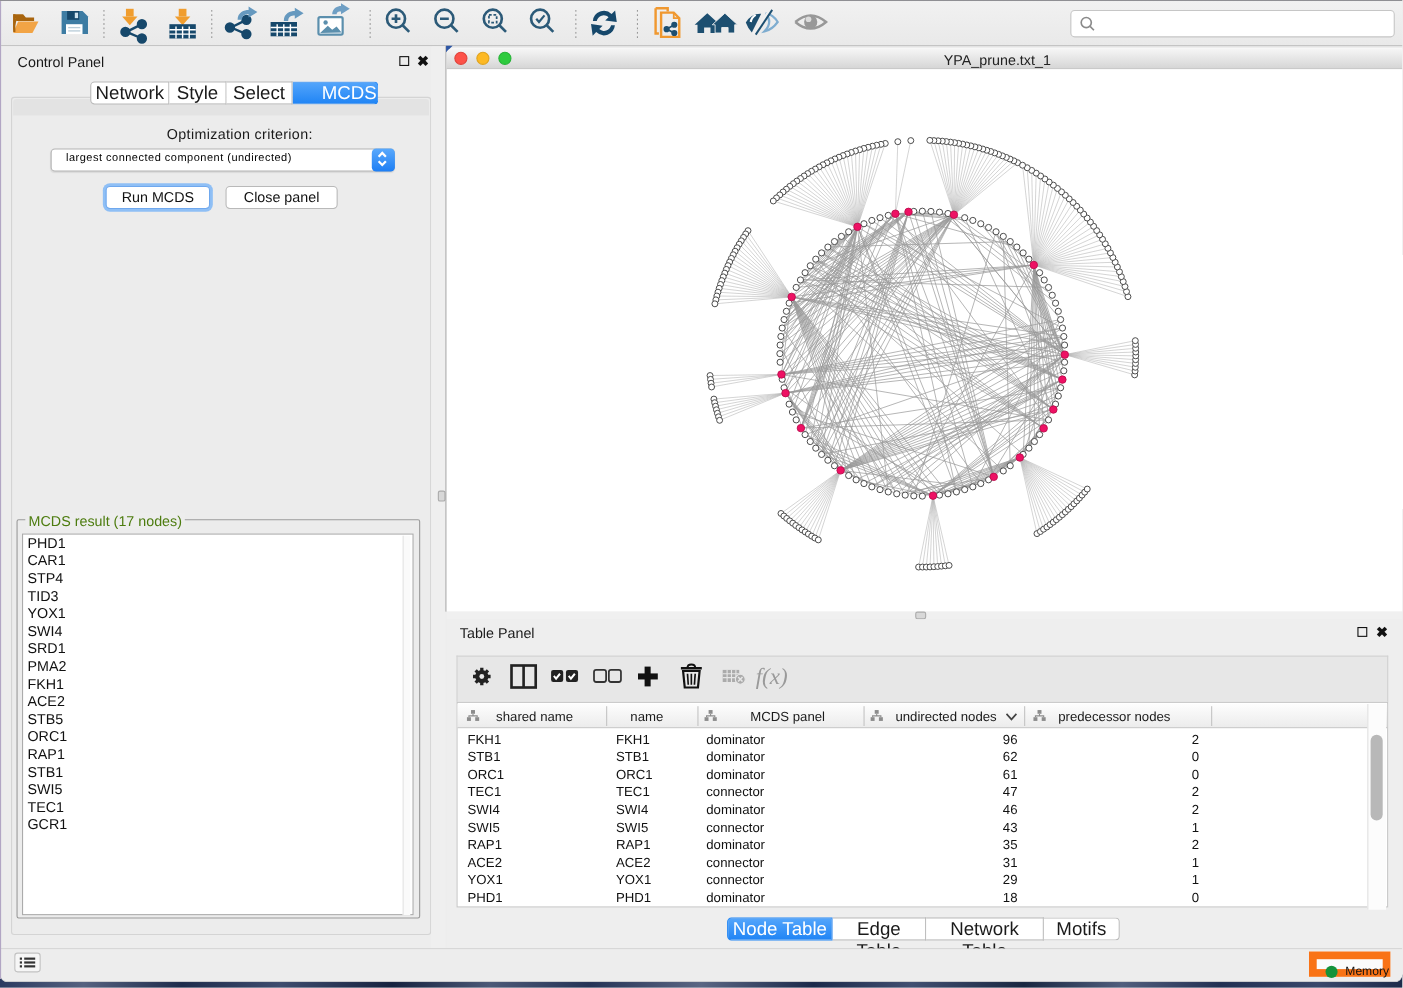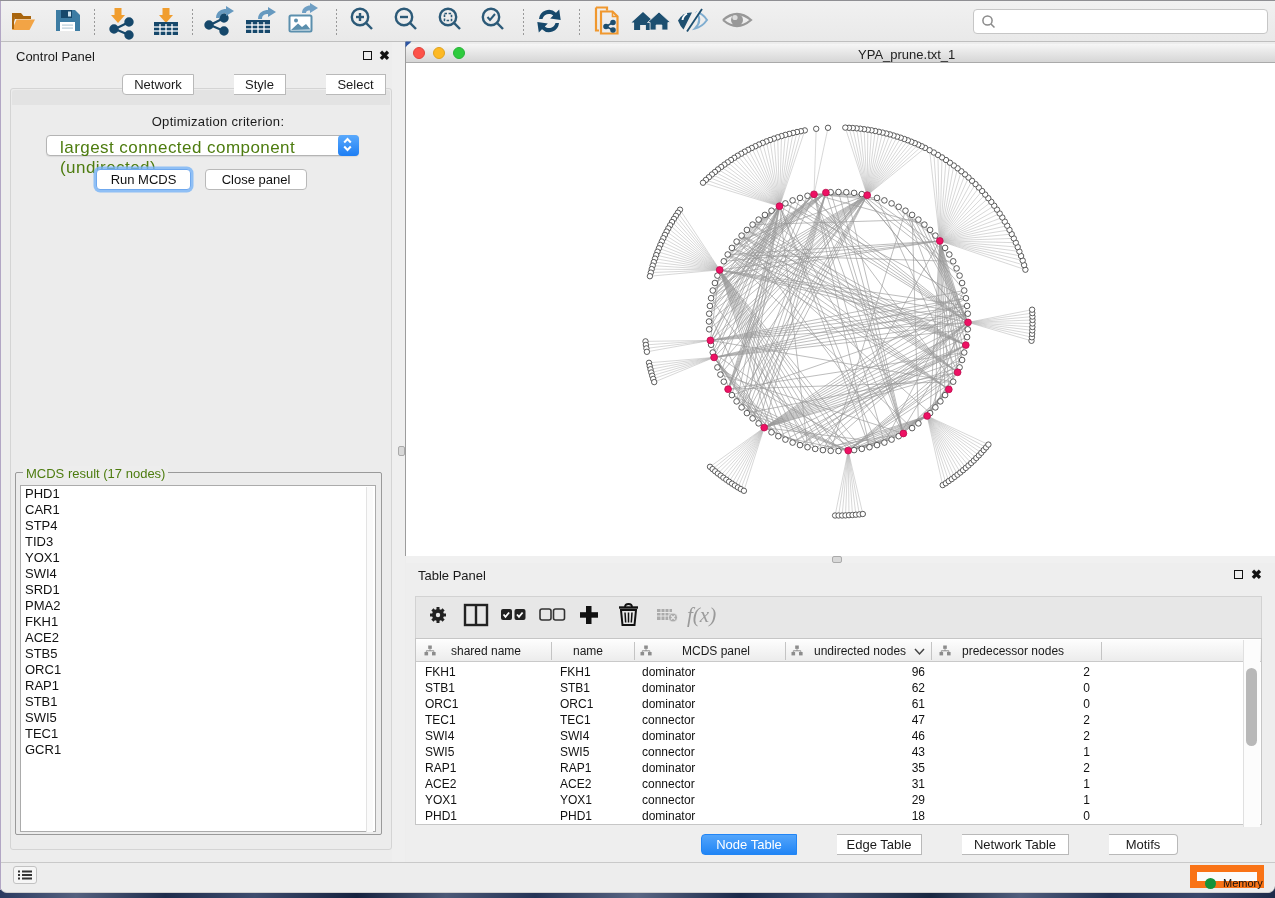--- a/index.html
+++ b/index.html
@@ -18,28 +18,28 @@
 
 #cpanel { left:1px; top:42px; width:391px; height:820px; background:#ededed; }
 #cp-title { left:16px; top:7px; font-size:13px; color:#1a1a1a; }
 .winbtn-sq { width:9px; height:9px; border:1.5px solid #111; }
 .winbtn-x { font-size:13px; font-weight:bold; color:#111; line-height:11px; }
 #cp-content { left:9px; top:46px; width:382px; height:762px; background:#ececec; border:1px solid #d4d4d4; border-radius:3px; }
 #cp-content .topband { position:absolute; left:1px; top:1px; right:1px; height:15px; background:#e3e3e3; border-radius:3px 3px 0 0; }
 
 
 .tabrow { display:flex; position:absolute; }
-.tab { height:21px; background:#ffffff; border:1px solid #b9b9b9; border-left:none; font-size:13px; color:#1a1a1a; text-align:center; line-height:20px;margin-left:40px; }
+.tab { height:21px; background:#ffffff; border:1px solid #b9b9b9; border-left:none; font-size:17px; color:#1a1a1a; text-align:center; line-height:20px; }
 .tab.first { border-left:1px solid #b9b9b9; border-radius:4px 0 0 4px; }
 .tab.last { border-radius:0 4px 4px 0; }
 .tab.sel { background:linear-gradient(#53a5fb,#2185f5); color:#fff; border-color:#2185f5; }
 
 #opt-label { left:0; top:72px; width:434px; text-align:center; font-size:13px; letter-spacing:0.3px; color:#1a1a1a; }
 #combo { left:45px; top:93px; width:313px; height:21px; background:#fff; border:1px solid #b4b4b4; border-radius:4px; box-shadow:0 1px 1px rgba(0,0,0,.08); }
-#combo .txt { position:absolute; left:13px; top:2px; font-size:17px; letter-spacing:0.45px; color:#4d7c0f; }
+#combo .txt { position:absolute; left:13px; top:2px; font-size:10px; letter-spacing:0.45px; color:#000000; }
 #combo .stepper { position:absolute; right:-1px; top:-1px; width:21px; height:21px; background:linear-gradient(#5aa9fc,#1d7ef4); border-radius:4px; }
 .btn { position:absolute; height:21px; background:#ffffff; border:1px solid #b9b9b9; border-radius:4px; font-size:13px; color:#111; text-align:center; line-height:19px; }
 #runbtn { left:95px; top:127px; width:95px; box-shadow:0 0 0 2.5px rgba(120,180,248,.8); border-color:#6fa8ee; }
 #closebtn { left:204px; top:127px; width:102px; }
 
 
 #fs { left:14px; top:430px; width:367px; height:363px; border:1px solid #9a9a9a; border-radius:2px; }
 #fs-legend { left:22px; top:424px; background:#ededed; padding:0 3px; font-size:13px; color:#4d7c0f; }
 #fs-list { left:19px; top:443px; width:356px; height:347px; background:#fff; border:1px solid #ababab; }
 #fs-list .genes { position:absolute; left:4px; top:0px; font-size:13px; line-height:16px; color:#111; }
@@ -230,21 +230,21 @@
   <div class="abs" id="cp-title" style="left:15px;">Control Panel</div>
   <div class="abs winbtn-sq" style="left:362px; top:9px;"></div>
   <div class="abs winbtn-x" style="left:378px; top:8px;">✖</div>
   <div class="abs" id="cp-content">
       <div class="topband"></div>
     </div>
   <div class="tabrow" style="left:81px; top:32px;">
     <div class="tab first" style="width:72px;">Network</div>
     <div class="tab" style="width:52px;">Style</div>
     <div class="tab" style="width:60px;">Select</div>
-    <div class="tab last sel" style="width:59px;padding-left:26px;">MCDS</div>
+    <div class="tab last sel" style="width:78px;padding-left:26px;">MCDS</div>
   </div>
   <div class="abs" id="opt-label">Optimization criterion:</div>
   <div class="abs" id="combo">
     <div class="txt">largest connected component (undirected)</div>
     <div class="stepper"><svg width="19" height="19" viewBox="0 0 19 19">
           <path d="M6.2 7.5 L9.5 4 L12.8 7.5 M6.2 11.5 L9.5 15 L12.8 11.5" fill="none" stroke="#fff" stroke-width="2"></path>
         </svg></div>
   </div>
   <div class="btn" id="runbtn">Run MCDS</div>
   <div class="btn" id="closebtn">Close panel</div>

